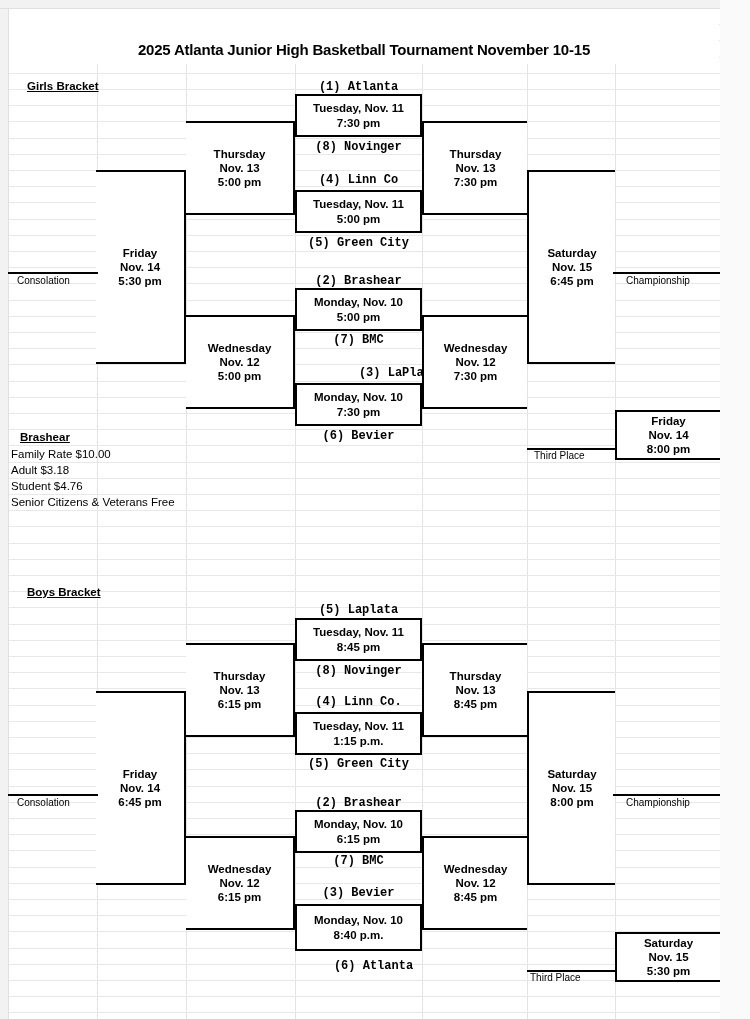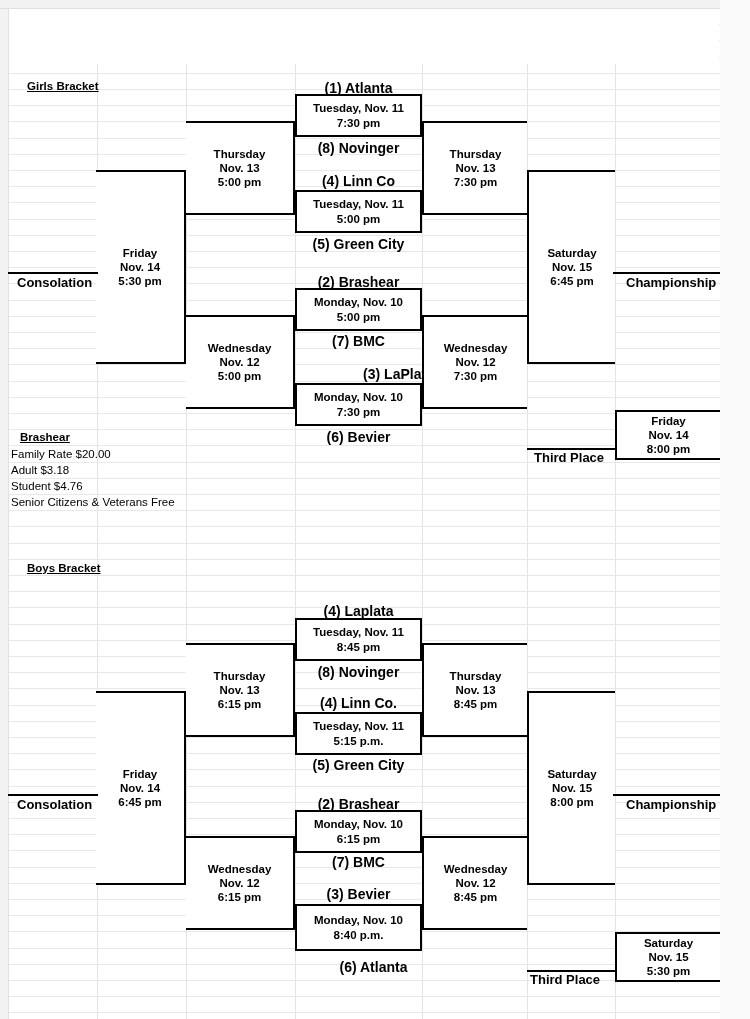--- a/index.html
+++ b/index.html
@@ -80,30 +80,31 @@
   .bracket-label {
     position: absolute;
     font-size: 11.5px;
     font-weight: bold;
     color: #000;
     text-decoration: underline;
     white-space: nowrap;
   }
   .seed {
     position: absolute;
-    font-size: 14px;
+    font-size: 12px;
     font-weight: bold;
     color: #000;
     text-align: center;
     white-space: nowrap;
+    font-family: Liberation Mono, monospace;
   }
   .side-label {
     position: absolute;
-    font-size: 13px;
-    font-weight: bold;
+    font-size: 10px;
+    font-weight: normal;
     color: #000;
     white-space: nowrap;
   }
   
   .gamebox {
     position: absolute;
     border: 2.2px solid #000;
     background: #ffffff;
     box-sizing: border-box;
     display: flex;
@@ -217,20 +218,21 @@
       <div class="gl-h" style="top: 964px;"></div>
       <div class="gl-h" style="top: 980px;"></div>
       <div class="gl-h" style="top: 996px;"></div>
       <div class="gl-h" style="top: 1012px;"></div>
     </div>
   <div class="gutter-left"></div>
   <div class="gutter-top"></div>
   <div class="gutter-right"></div>
   <div class="title-band"></div>
 
+  <div class="doc-title">2025 Atlanta Junior High Basketball Tournament  November 10-15</div>
 
   <div class="bracket-label" style="left:27px; top:80px;">Girls Bracket</div>
 
   <div class="seed" style="left:295px; top:80px; width:127px;">(1) Atlanta</div>
   <div class="seed" style="left:295px; top:140px; width:127px;">(8) Novinger</div>
   <div class="seed" style="left:295px; top:173px; width:127px;">(4) Linn Co</div>
   <div class="seed" style="left:295px; top:236px; width:127px;">(5) Green City</div>
   <div class="seed" style="left:295px; top:274px; width:127px;">(2) Brashear</div>
   <div class="seed" style="left:295px; top:333px; width:127px;">(7) BMC</div>
   <div class="seed" style="left:295px; top:366px; width:127px;padding-left:40px;">(3) LaPlata</div>
@@ -293,43 +295,43 @@
 
   <div class="hline" style="left:527px; top:448px; width:90px;"></div>
   <div class="side-label" style="left:534px; top:450px;">Third Place</div>
   <div class="gamebox open-right" style="left:615px; top:410px; width:105px; height:50px;">
     <span>Friday</span>
     <span>Nov. 14</span>
     <span>8:00 pm</span>
   </div>
 
   <div class="admission-title" style="left:20px; top:431px;">Brashear</div>
-  <div class="admission-line" style="left:11px; top:448px;">Family Rate $20.00</div>
+  <div class="admission-line" style="left:11px; top:448px;">Family Rate $10.00</div>
   <div class="admission-line" style="left:11px; top:464px;">Adult $3.18</div>
   <div class="admission-line" style="left:11px; top:480px;">Student $4.76</div>
   <div class="admission-line" style="left:11px; top:496px;">Senior Citizens &amp; Veterans Free</div>
 
-  <div class="bracket-label" style="left:27px; top:562px;">Boys Bracket</div>
-
-  <div class="seed" style="left:295px; top:603px; width:127px;">(4) Laplata</div>
+  <div class="bracket-label" style="left:27px; top:586px;">Boys Bracket</div>
+
+  <div class="seed" style="left:295px; top:603px; width:127px;">(5) Laplata</div>
   <div class="seed" style="left:295px; top:664px; width:127px;">(8) Novinger</div>
   <div class="seed" style="left:295px; top:695px; width:127px;">(4) Linn Co.</div>
   <div class="seed" style="left:295px; top:757px; width:127px;">(5) Green City</div>
   <div class="seed" style="left:295px; top:796px; width:127px;">(2) Brashear</div>
   <div class="seed" style="left:295px; top:854px; width:127px;">(7) BMC</div>
   <div class="seed" style="left:295px; top:886px; width:127px;">(3) Bevier</div>
   <div class="seed" style="left:310px; top:959px; width:127px;">(6) Atlanta</div>
 
   <div class="gamebox" style="left:295px; top:618px; width:127px; height:43px;">
     <span>Tuesday, Nov. 11</span>
     <span>8:45 pm</span>
   </div>
   <div class="gamebox" style="left:295px; top:712px; width:127px; height:43px;">
     <span>Tuesday, Nov. 11</span>
-    <span>5:15 p.m.</span>
+    <span>1:15 p.m.</span>
   </div>
   <div class="gamebox" style="left:295px; top:810px; width:127px; height:43px;">
     <span>Monday, Nov. 10</span>
     <span>6:15 pm</span>
   </div>
   <div class="gamebox" style="left:295px; top:904px; width:127px; height:47px;">
     <span>Monday, Nov. 10</span>
     <span>8:40 p.m.</span>
   </div>
 

